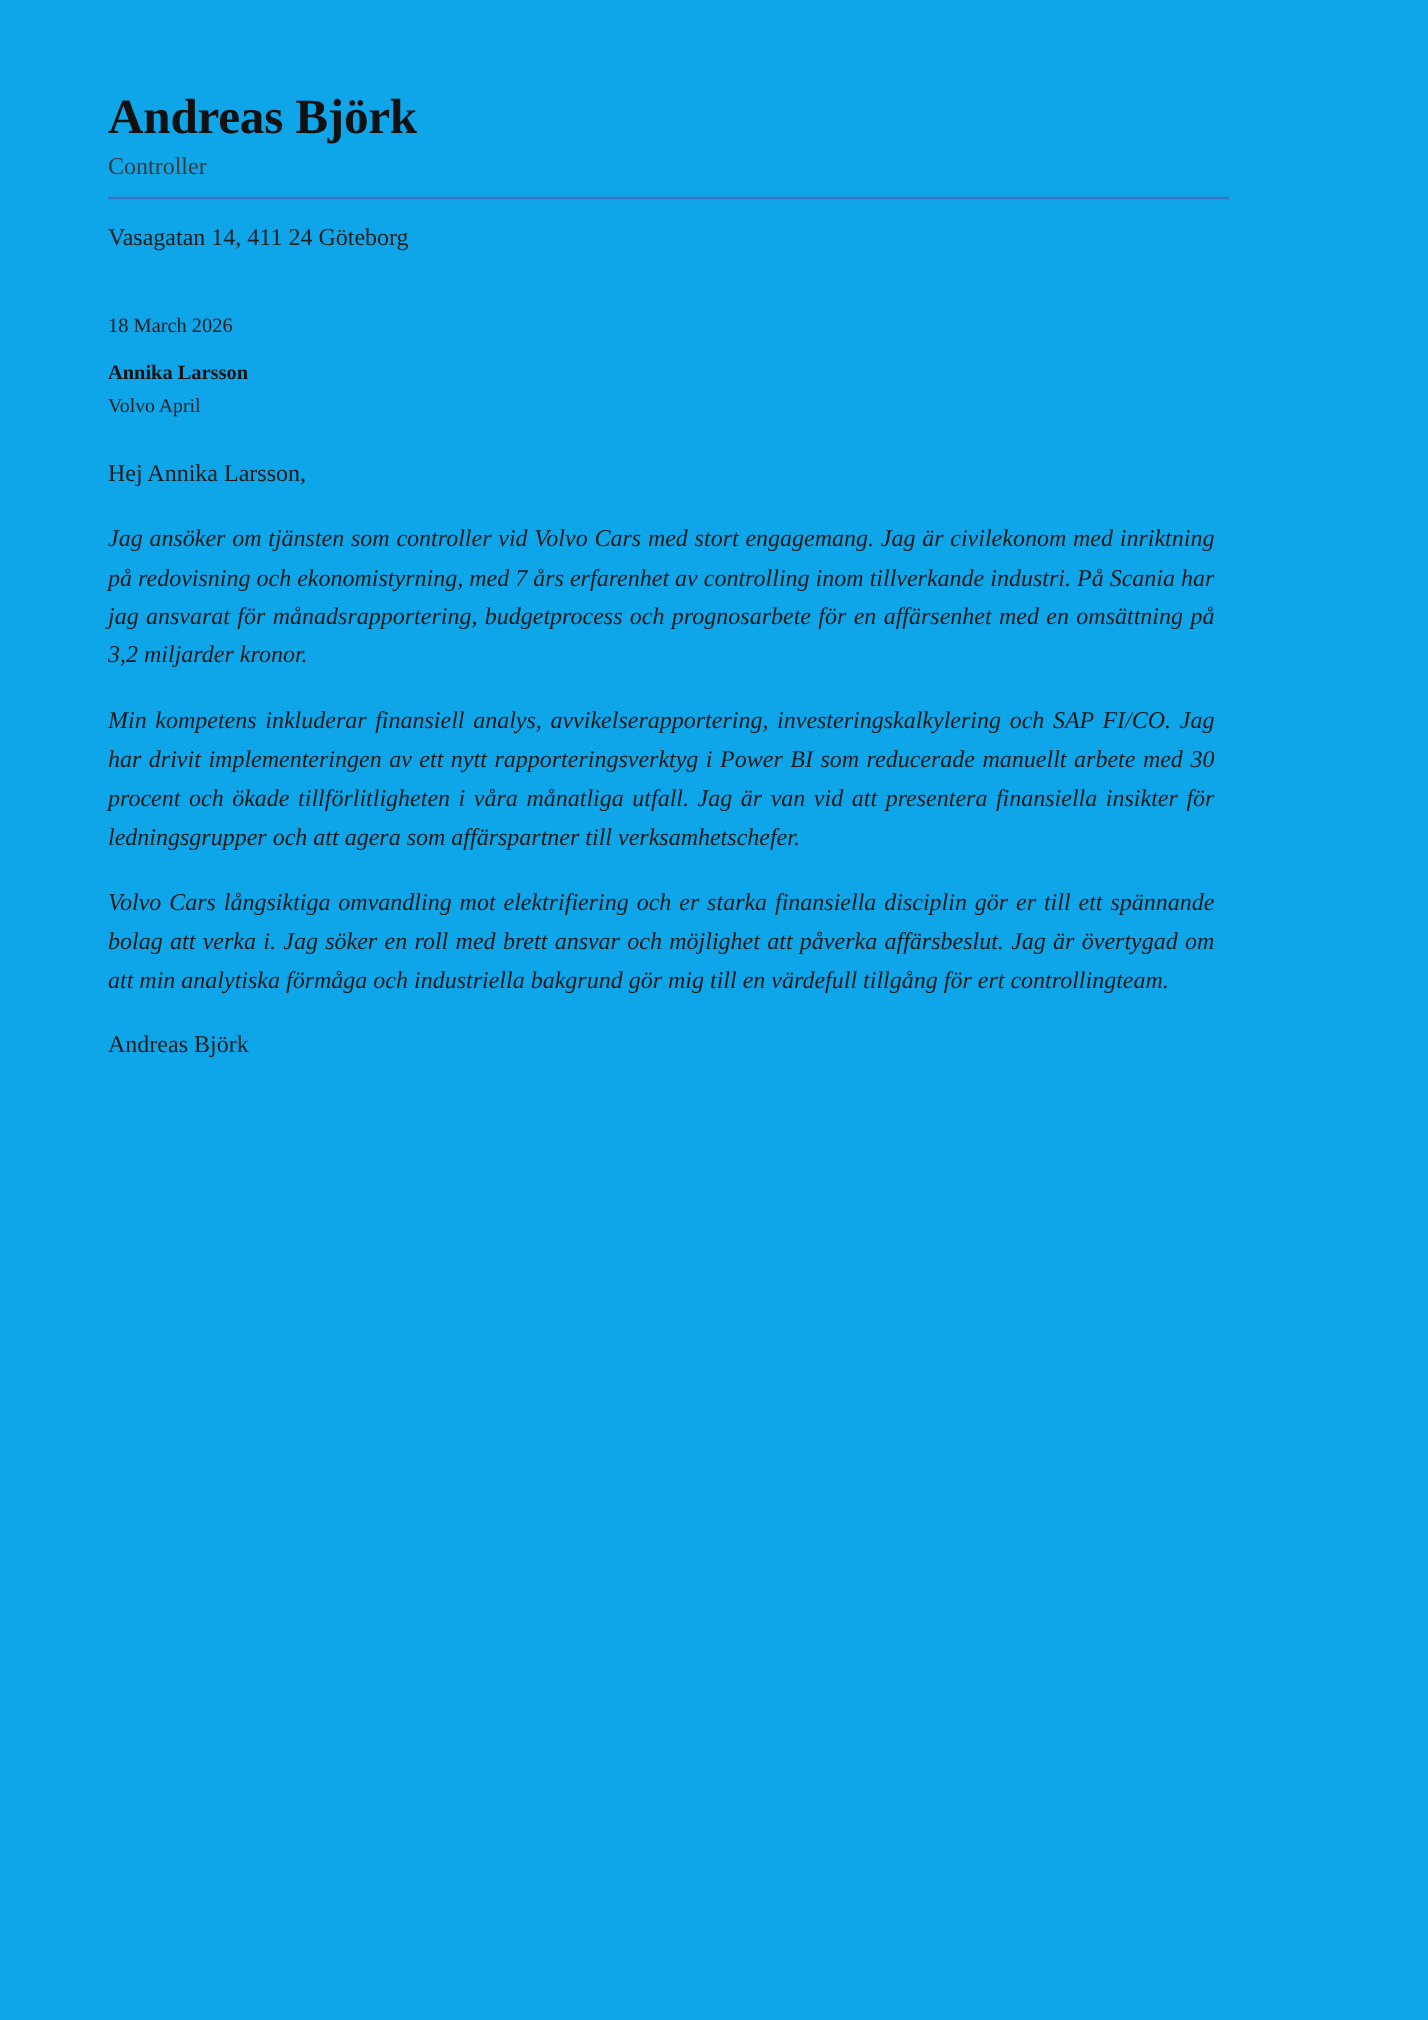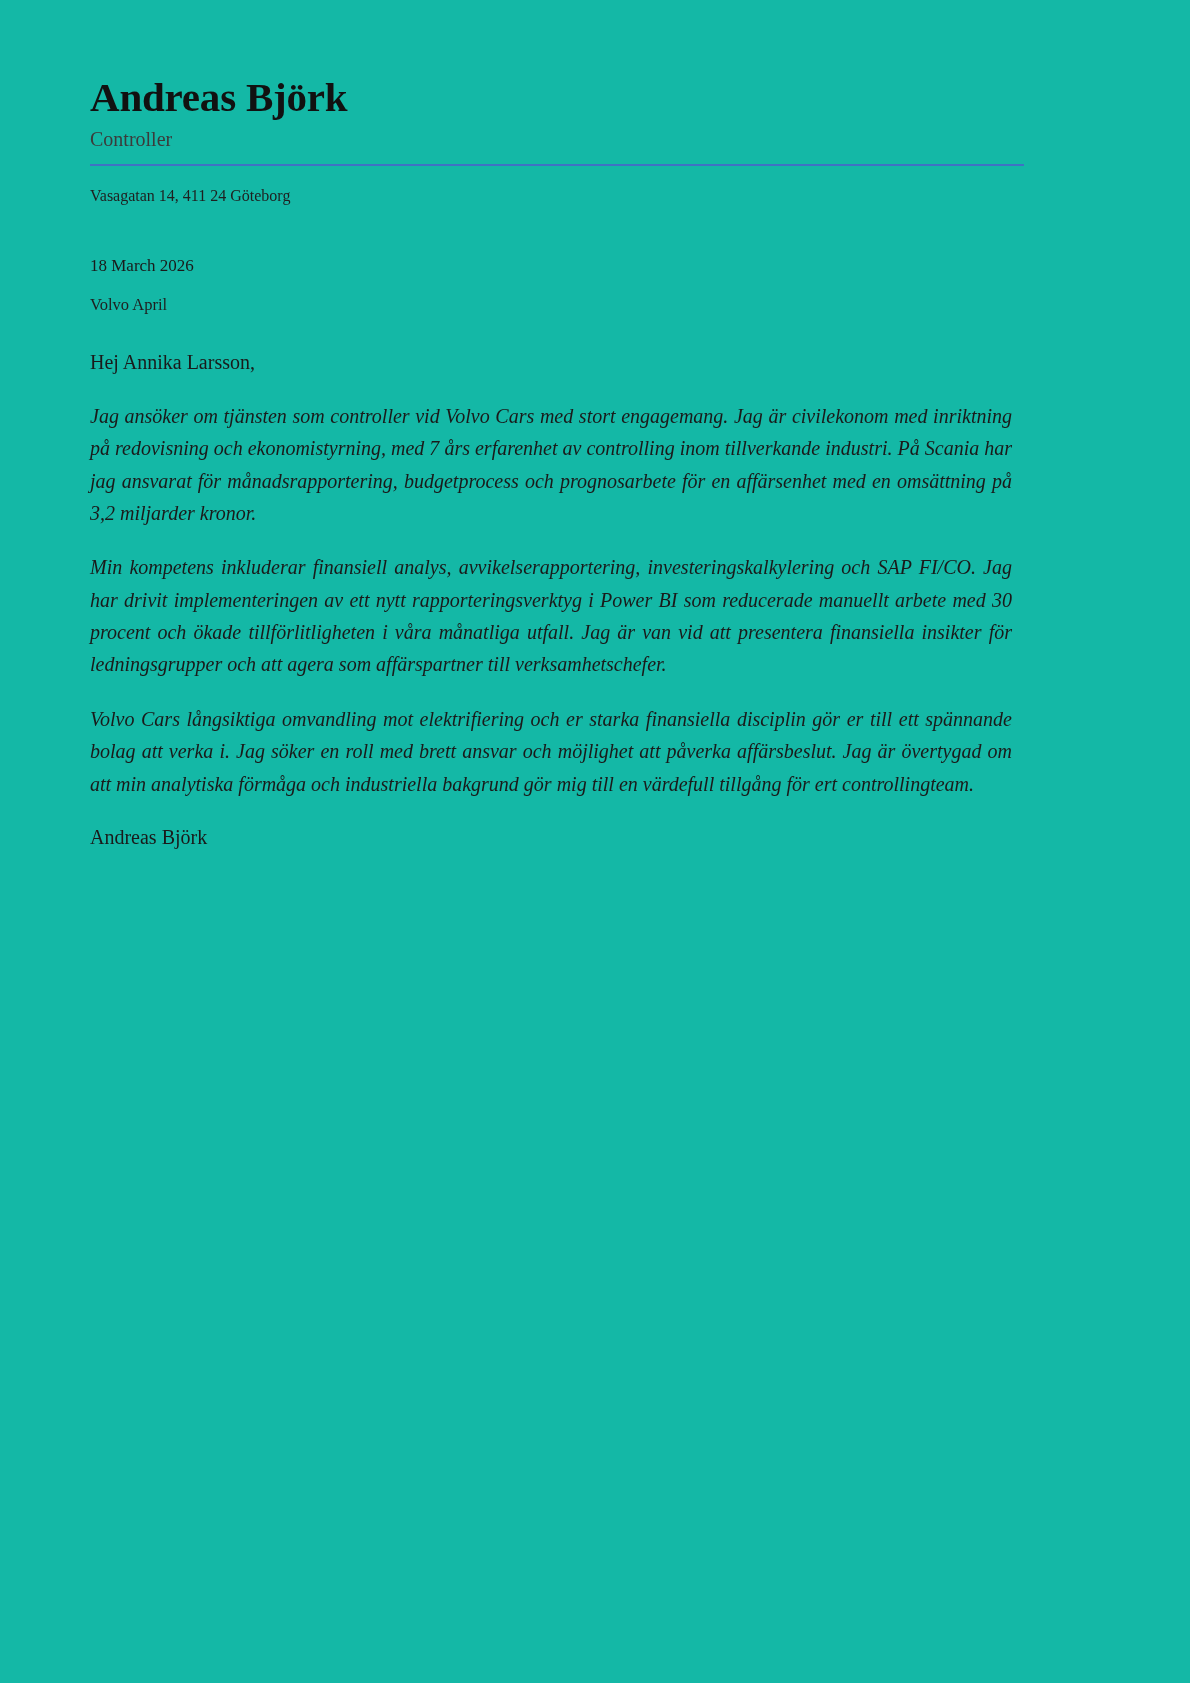--- a/index.html
+++ b/index.html
@@ -12,21 +12,21 @@
     height: 1683px;
     font-family: "Liberation Serif", "DejaVu Serif", serif;
     color: #1a1a1a;
     -webkit-font-smoothing: antialiased;
   }
   .page {
     box-sizing: border-box;
     width: 1190px;
     height: 1683px;
     padding: 74px 166px 0 90px;
-    background: #14b8a6;
+    background: #0ea5e9;
     position: relative;
   }
   .letter {
     width: 934px;
   }
 
   
   .name {
     font-size: 41px;
     font-weight: bold;
@@ -47,21 +47,21 @@
     border-top: 2px solid #3f72c4;
     margin: 0 0 18px 0;
     width: 934px;
   }
 
   
   .contact {
     margin: 0 0 46px 0;
   }
   .contact-line {
-    font-size: 16px;
+    font-size: 20px;
     line-height: 1.45;
     color: #1f1f1f;
   }
 
   
   .date {
     font-size: 17px;
     line-height: 1.5;
     margin: 0 0 14px 0;
     color: #1a1a1a;
@@ -124,20 +124,21 @@
       <div class="role">Controller</div>
       <div class="rule"></div>
     </div>
 
     <div class="contact">
       <div class="contact-line">Vasagatan 14, 411 24 Göteborg</div>
     </div>
 
     <div class="meta-block">
       <div class="date">18 March 2026</div>
+      <div class="recipient-name">Annika Larsson</div>
       <div class="recipient-company">Volvo April</div>
     </div>
 
     <div class="body-block">
       <p class="greeting">Hej Annika Larsson,</p>
       <p class="para">Jag ansöker om tjänsten som controller vid Volvo Cars med stort engagemang. Jag är civilekonom med inriktning på redovisning och ekonomistyrning, med 7 års erfarenhet av controlling inom tillverkande industri. På Scania har jag ansvarat för månadsrapportering, budgetprocess och prognosarbete för en affärsenhet med en omsättning på 3,2 miljarder kronor.</p>
       <p class="para">Min kompetens inkluderar finansiell analys, avvikelserapportering, investeringskalkylering och SAP FI/CO. Jag har drivit implementeringen av ett nytt rapporteringsverktyg i Power BI som reducerade manuellt arbete med 30 procent och ökade tillförlitligheten i våra månatliga utfall. Jag är van vid att presentera finansiella insikter för ledningsgrupper och att agera som affärspartner till verksamhetschefer.</p>
       <p class="para">Volvo Cars långsiktiga omvandling mot elektrifiering och er starka finansiella disciplin gör er till ett spännande bolag att verka i. Jag söker en roll med brett ansvar och möjlighet att påverka affärsbeslut. Jag är övertygad om att min analytiska förmåga och industriella bakgrund gör mig till en värdefull tillgång för ert controllingteam.</p>
       <p class="signature">Andreas Björk</p>
     </div>

